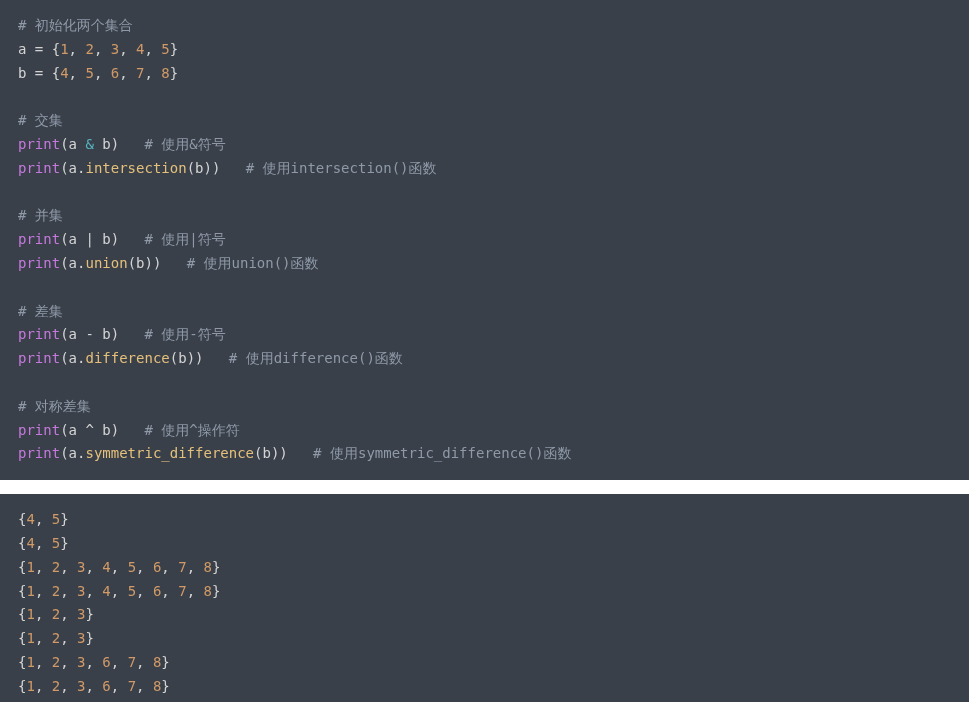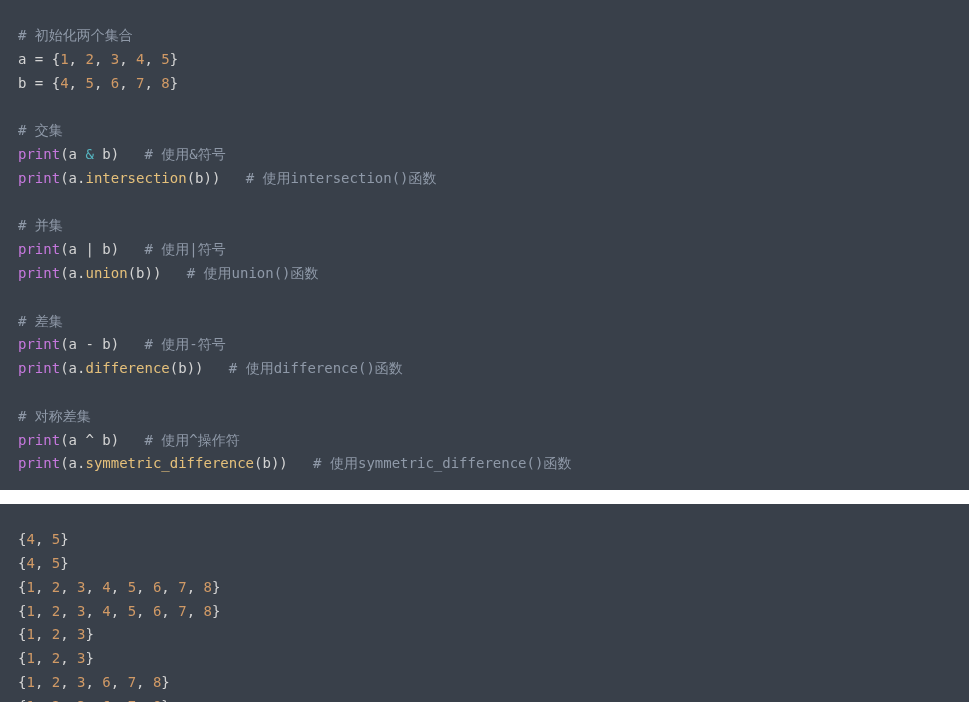--- a/index.html
+++ b/index.html
@@ -6,21 +6,21 @@
     margin: 0;
     padding: 0;
     background: #ffffff;
     font-family: Consolas, "Courier New", monospace;
     font-size: 14px;
     width: 969px;
   }
   .code-block {
     background: #39404a;
     color: #d4d4d4;
-    padding: 24px 18px 14px 18px;
+    padding: 14px 18px 14px 18px;
     line-height: 1.7;
     white-space: pre;
     margin: 0;
     box-sizing: border-box;
     width: 969px;
   }
   .gap {
     height: 14px;
     background: #ffffff;
   }

